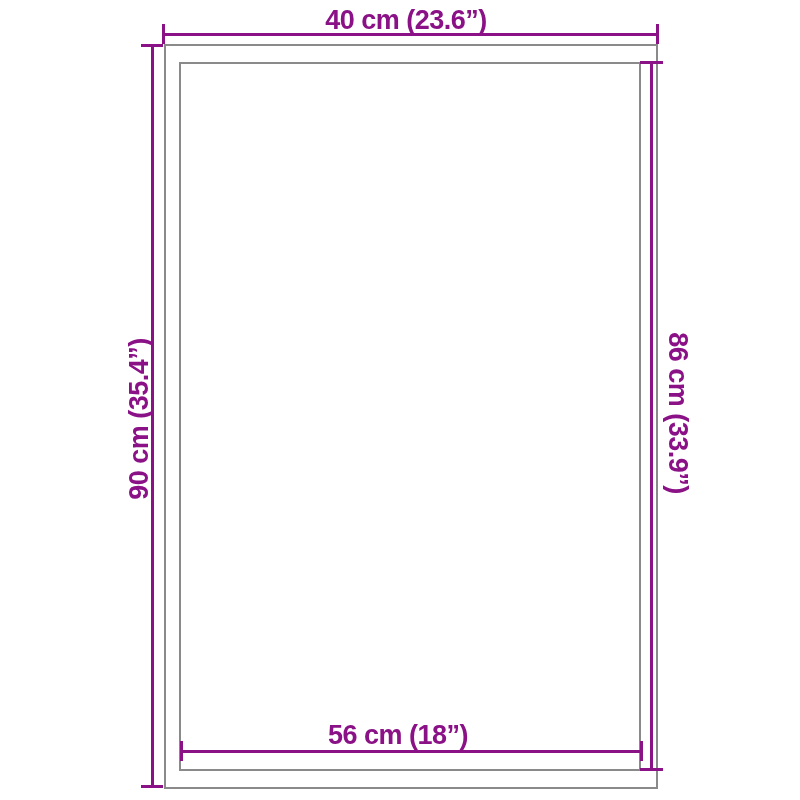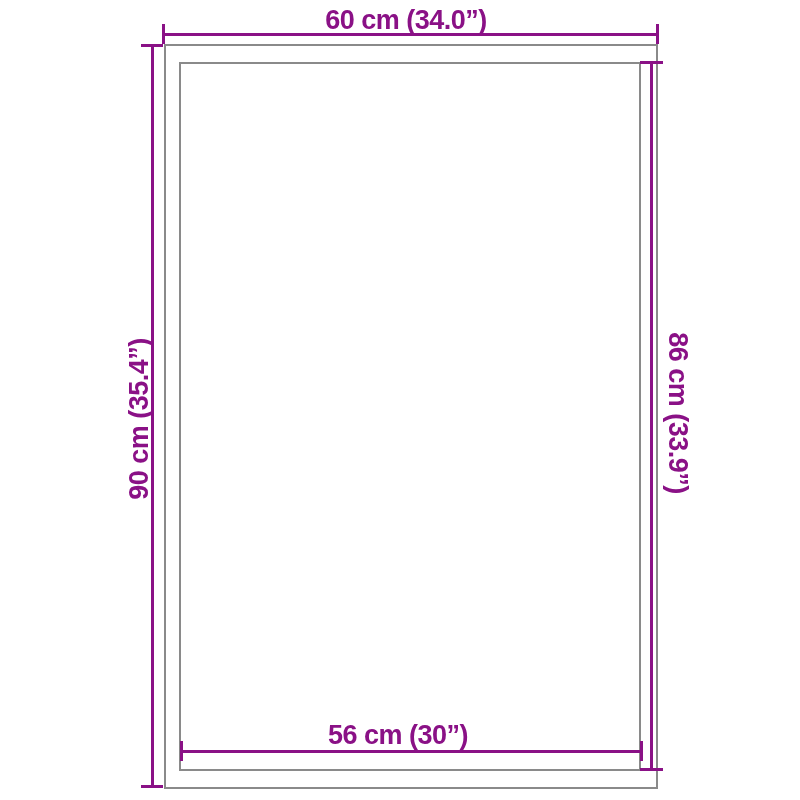--- a/index.html
+++ b/index.html
@@ -65,30 +65,30 @@
 <body>
 
 <div class="canvas">
 
   <div class="rect outer"></div>
   <div class="rect inner"></div>
 
   <div class="dline dl-top"></div>
   <div class="dline dt-top-l"></div>
   <div class="dline dt-top-r"></div>
-  <div class="dim-label lbl-top">60 cm (34.0”)</div>
+  <div class="dim-label lbl-top">40 cm (23.6”)</div>
 
   <div class="dline dl-left"></div>
   <div class="dline dt-left-t"></div>
   <div class="dline dt-left-b"></div>
   <div class="dim-label lbl-left">90 cm (35.4”)</div>
 
   <div class="dline dl-right"></div>
   <div class="dline dt-right-t"></div>
   <div class="dline dt-right-b"></div>
   <div class="dim-label lbl-right">86 cm (33.9”)</div>
 
   <div class="dline dl-bottom"></div>
   <div class="dline dt-bottom-l"></div>
   <div class="dline dt-bottom-r"></div>
-  <div class="dim-label lbl-bottom">56 cm (30”)</div>
+  <div class="dim-label lbl-bottom">56 cm (18”)</div>
 
 </div>
 
 </body></html>

